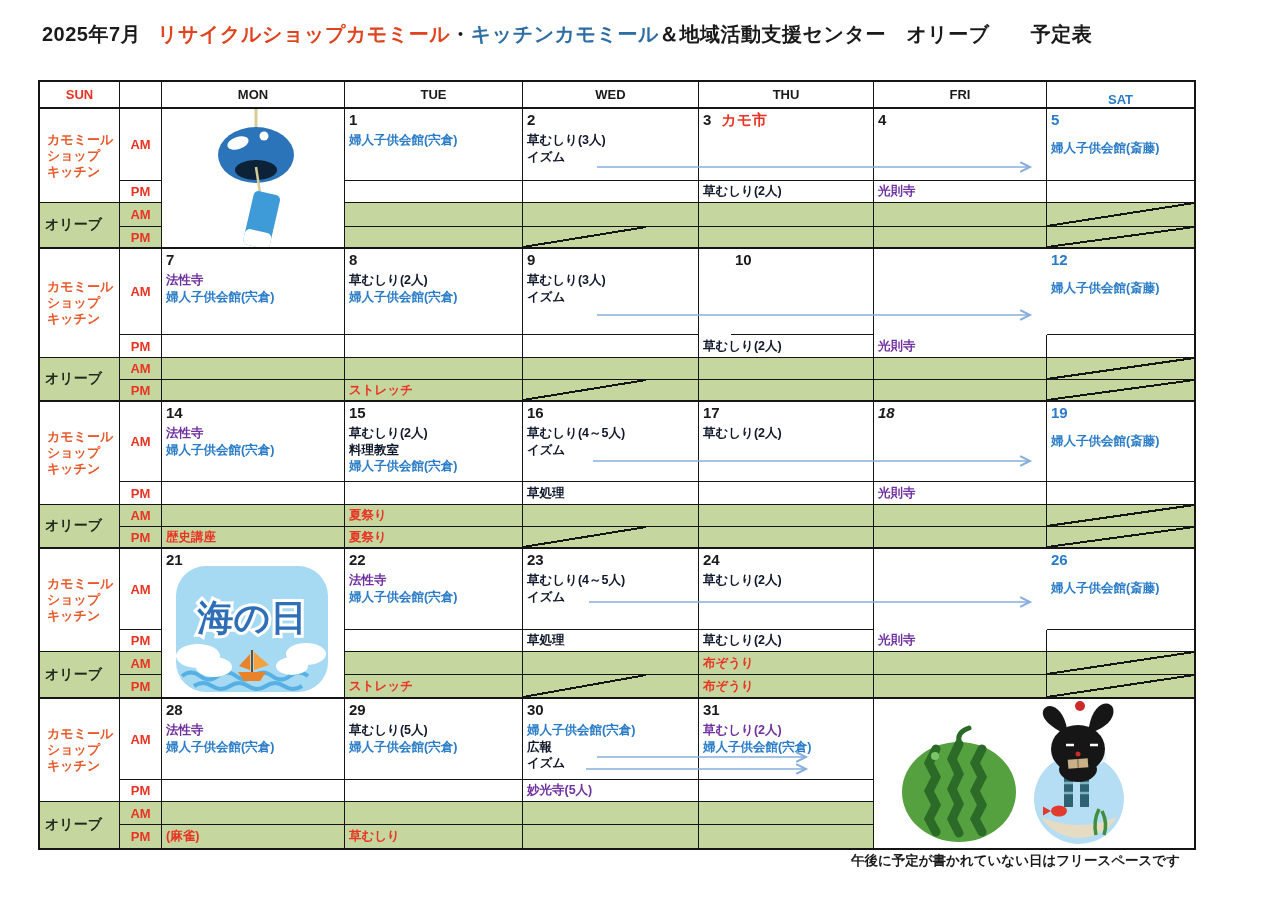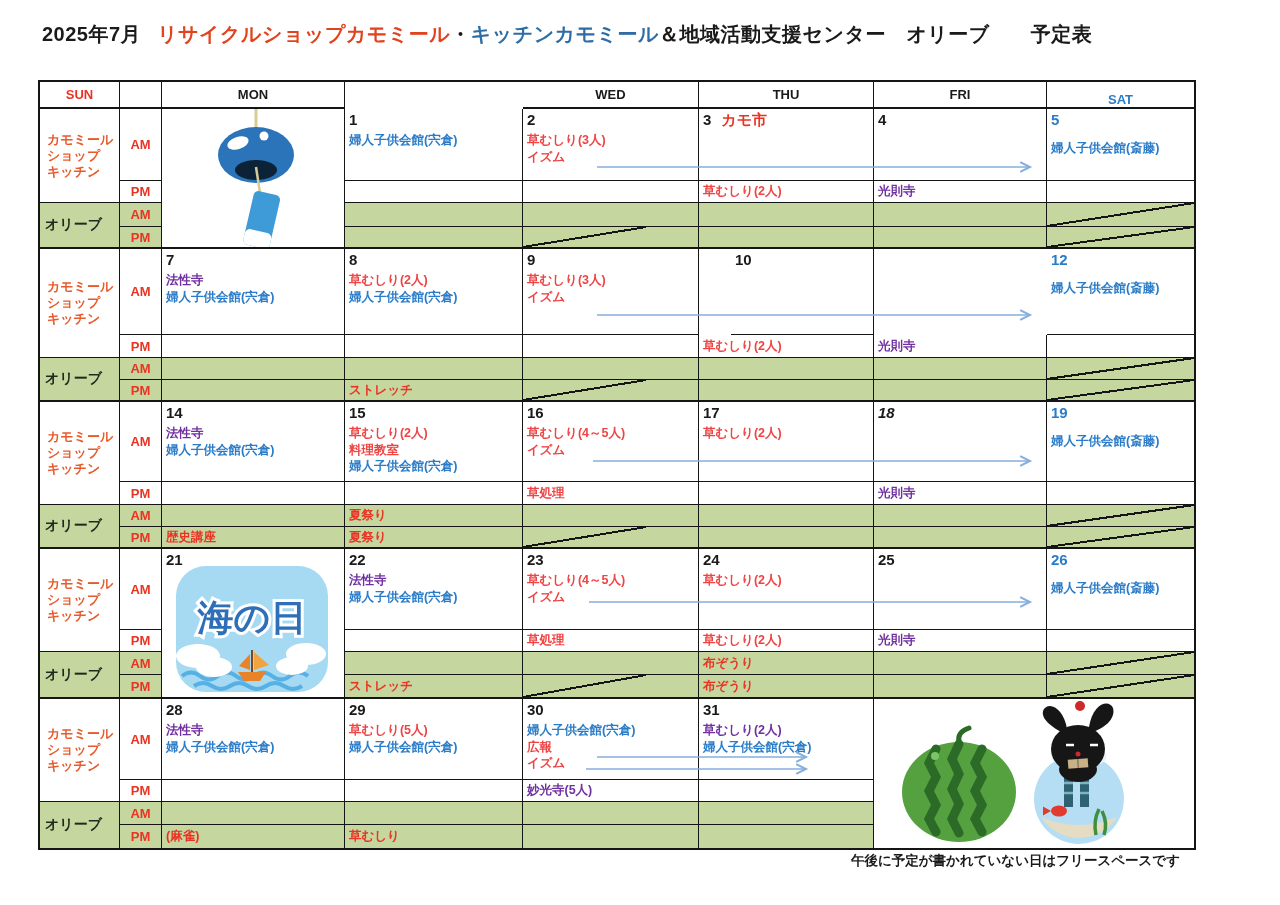--- a/index.html
+++ b/index.html
@@ -23,41 +23,42 @@
   .ap{display:flex;align-items:center;justify-content:center;font-size:13px;color:#e93323;}
   .date{display:flex;align-items:baseline;gap:10px;font-size:15px;line-height:17px;padding:2px 0 0 4px;}
   .evs{margin-top:4px;}
   .satgap{margin-top:12px;}
   .ev{font-size:12.5px;line-height:16.5px;padding-left:4px;white-space:nowrap;}
   .pmc,.oc{display:flex;align-items:center;}
   .pmc .ev,.oc .ev{line-height:1;}
   .t-red{color:#e93323;}
   .t-blue{color:#2a7cc8;}
   .t-purple{color:#7030a0;}
-  .t-black{color:#ef4444;}
+  .t-black{color:#0f172a;}
   .t-orange{color:#e0431d;}
   .t-kblue{color:#2e6da4;}
   .dline{position:absolute;left:0;top:0;width:100%;height:100%;pointer-events:none;
          background:linear-gradient(to bottom right,transparent calc(50% - 1px),#151515 calc(50% - 1px),#151515 calc(50% + 1px),transparent calc(50% + 1px));}
   .d70{width:70%;}
   .imgcell svg{position:absolute;}
   .arrows{position:absolute;left:0;top:0;pointer-events:none;z-index:5;}
 </style>
 </head>
 <body>
 
 <div class="canvas">
   <div class="title">
     <span class="month">2025年7月</span><span class="t-orange">リサイクルショップカモミール</span><span>・</span><span class="t-kblue">キッチンカモミール</span><span>＆地域活動支援センター　オリーブ　　予定表</span>
   </div>
 
   <div class="cal">
       <div class="c hd t-red wb" style="grid-area: 1 / 1 / span 1 / span 1;">SUN</div>
       <div class="c hd wb" style="grid-area: 1 / 2 / span 1 / span 1;"></div>
       <div class="c hd wb" style="grid-area: 1 / 3 / span 1 / span 1;">MON</div>
+      <div class="c hd wb" style="grid-area: 1 / 4 / span 1 / span 1;">TUE</div>
       <div class="c hd wb" style="grid-area: 1 / 5 / span 1 / span 1;">WED</div>
       <div class="c hd wb" style="grid-area: 1 / 6 / span 1 / span 1;">THU</div>
       <div class="c hd wb" style="grid-area: 1 / 7 / span 1 / span 1;">FRI</div>
       <div class="c hd t-blue wb lastcol" style="grid-area: 1 / 8 / span 1 / span 1; margin-top: 9px;">SAT</div>
       <div class="c g1" style="grid-area: 2 / 1 / span 2 / span 1;">
         <div>カモミール</div>
         <div>ショップ</div>
         <div>キッチン</div>
       </div>
       <div class="c g2 olive wb" style="grid-area: 4 / 1 / span 2 / span 1;">オリーブ</div>
@@ -381,25 +382,20 @@
         </div>
       </div>
       <div class="c pmc" style="grid-area: 15 / 6 / span 1 / span 1;">
         <div class="ev t-black">草むしり(2人)</div>
       </div>
       <div class="c oc olive" style="grid-area: 16 / 6 / span 1 / span 1;">
         <div class="ev t-red">布ぞうり</div>
       </div>
       <div class="c oc olive wb" style="grid-area: 17 / 6 / span 1 / span 1;">
         <div class="ev t-red">布ぞうり</div>
-      </div>
-      <div class="c amc" style="grid-area: 14 / 7 / span 1 / span 1;">
-        <div class="date">
-          <span class="dnum">25</span>
-        </div>
       </div>
       <div class="c pmc" style="grid-area: 15 / 7 / span 1 / span 1;">
         <div class="ev t-purple">光則寺</div>
       </div>
       <div class="c oc olive" style="grid-area: 16 / 7 / span 1 / span 1;"></div>
       <div class="c oc olive wb" style="grid-area: 17 / 7 / span 1 / span 1;"></div>
       <div class="c amc lastcol" style="grid-area: 14 / 8 / span 1 / span 1;">
         <div class="date">
           <span class="dnum t-blue">26</span>
         </div>

